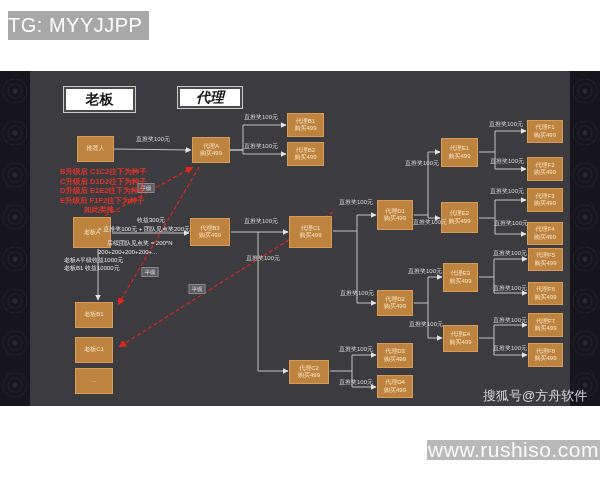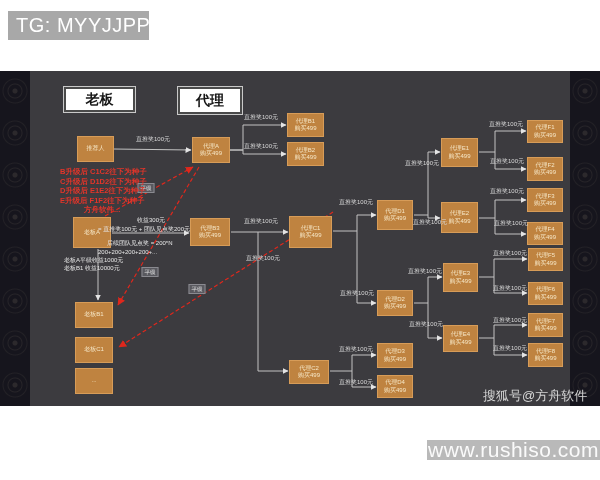--- a/index.html
+++ b/index.html
@@ -1,19 +1,19 @@
 <!DOCTYPE html>
 <html><head>
 <meta charset="utf-8">
 <style>
   html,body{margin:0;padding:0;background:#fff;}
   .stage{position:relative;width:600px;height:480px;background:#fff;overflow:hidden;
          font-family:"Liberation Sans","DejaVu Sans",sans-serif;}
   .tg{position:absolute;left:8px;top:11px;width:141px;height:29px;background:#a8a8a8;
-      color:#fff;font-size:20px;display:flex;align-items:center;padding-left:8px;
+      color:#fff;font-size:20px;display:flex;align-items:center;padding-left:0;
       box-sizing:border-box;letter-spacing:.5px;white-space:nowrap;}
   .panel{position:absolute;left:0;top:71px;width:600px;height:335px;background:#3c3b3f;}
   .band{position:absolute;top:71px;width:30px;height:335px;background-color:#16151d;
     background-image:
       radial-gradient(circle at 15px 20px, rgba(205,190,160,.12) 2px, transparent 3px),
       radial-gradient(circle at 15px 20px, transparent 6px, rgba(205,190,160,.09) 7px, transparent 8px),
       radial-gradient(circle at 15px 20px, transparent 11px, rgba(205,190,160,.07) 12px, transparent 13px);
     background-size:30px 42px;}
   .band.left{left:0;} .band.right{left:570px;}
   .wires{position:absolute;left:0;top:0;width:600px;height:480px;pointer-events:none;}
@@ -41,21 +41,21 @@
 <body>
 
 <div class="stage">
   <div class="panel"></div>
   <div class="band left"></div>
   <div class="band right"></div>
 
   <div class="tg">TG: MYYJJPP</div>
 
   <div class="hdr" style="left:64px;top:87px;width:71px;height:25px;">老板</div>
-  <div class="hdr" style="left:178px;top:87px;width:64px;height:27px;">代理</div>
+  <div class="hdr" style="left:178px;top:87px;width:64px;height:21px;font-style:italic;">代理</div>
 
   <div id="wires-holder">
       <svg class="wires" width="600" height="480" viewBox="0 0 600 480" xmlns="http://www.w3.org/2000/svg">
         <defs>
           <marker id="arw" markerWidth="7" markerHeight="7" refX="5.5" refY="3" orient="auto">
             <path d="M0,0 L6,3 L0,6 Z" fill="#e4e4e4"></path>
           </marker>
           <marker id="arwr" markerWidth="8" markerHeight="8" refX="6" refY="3.2" orient="auto">
             <path d="M0,0 L6.5,3.2 L0,6.4 Z" fill="#df271c"></path>
           </marker>
@@ -216,21 +216,21 @@
       <div class="badge" style="left: 146px; top: 188px;">平级</div>
       <div class="badge" style="left: 150px; top: 272px;">平级</div>
       <div class="badge" style="left: 197px; top: 289px;">平级</div>
     </div>
 
   <div class="red-notes">
     <div>B升级后 C1C2往下为种子</div>
     <div>C升级后 D1D2往下为种子</div>
     <div>D升级后 E1E2往下为种子</div>
     <div>E升级后 F1F2往下为种子</div>
-    <div class="c">方舟软件...</div>
+    <div class="c">如此类推...</div>
   </div>
 
   <div class="anno" style="left:137px;top:217px;">收益300元</div>
   <div class="anno" style="left:98px;top:226px;">= 直推奖100元 + 团队见点奖200元</div>
   <div class="anno" style="left:107px;top:240px;">后续团队见点奖 = 200*N</div>
   <div class="anno" style="left:98px;top:249px;">200+200+200+200+...</div>
   <div class="anno" style="left:64px;top:257px;">老板A平级收益1000元</div>
   <div class="anno" style="left:64px;top:265px;">老板B1 收益10000元</div>
 
   <div class="sohu">搜狐号@方舟软件</div>

